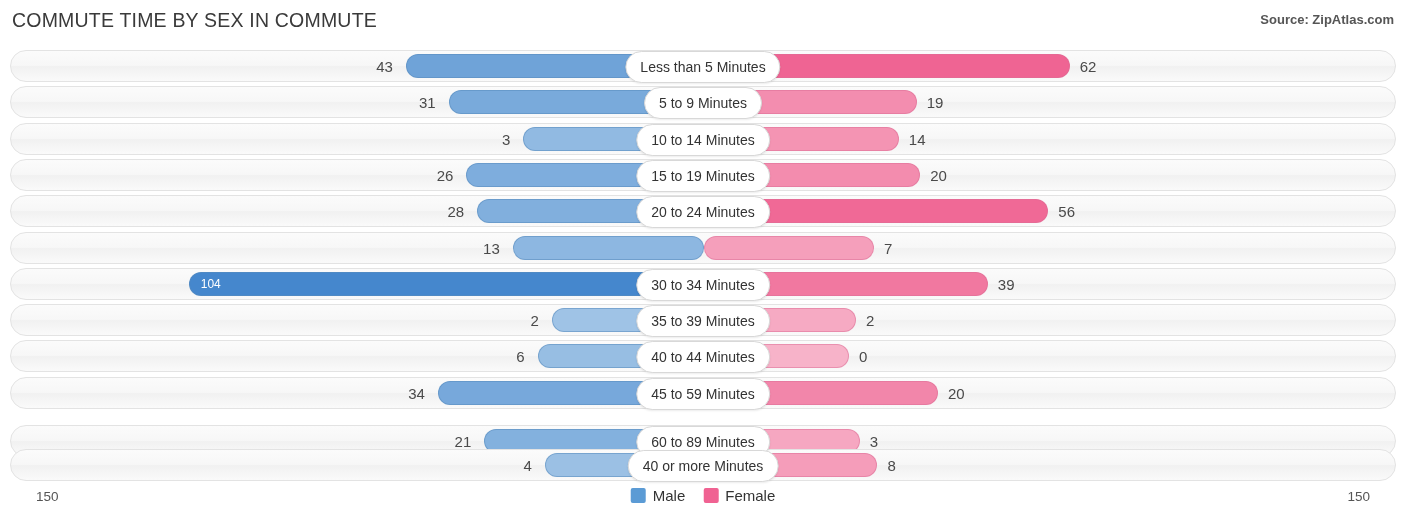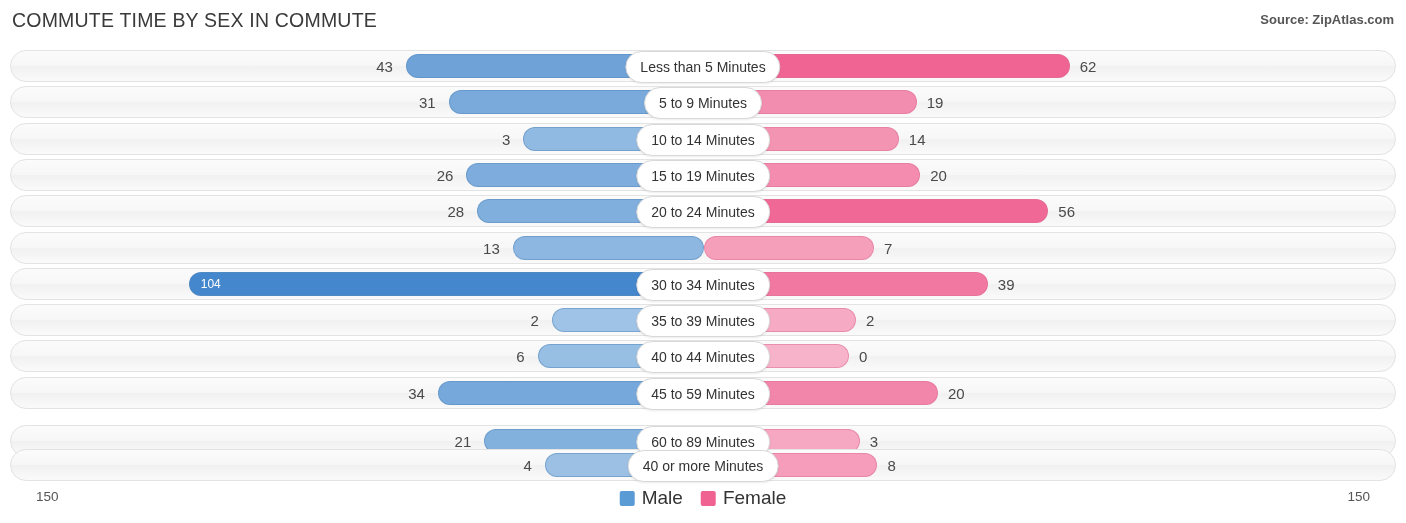--- a/index.html
+++ b/index.html
@@ -75,21 +75,21 @@
   }
   .axis-label.left  { left: 36px; }
   .axis-label.right { right: 36px; }
 
   .legend {
     position: absolute; top: 487px; left: 50%; transform: translateX(-50%);
     display: flex; align-items: center; gap: 18px;
   }
   .legend-item { display: flex; align-items: center; gap: 7px; }
   .legend-swatch { width: 15px; height: 15px; border-radius: 2px; display: block; }
-  .legend-text { font-size: 19px; color: #333333; }
+  .legend-text { font-size: 15px; color: #333333; }
 </style>
 </head>
 <body>
 
 <div id="chart-root">
 
   <div class="chart-title">COMMUTE TIME BY SEX IN COMMUTE</div>
   <div class="chart-source">Source: ZipAtlas.com</div>
 
   <div class="plot" id="plot">

